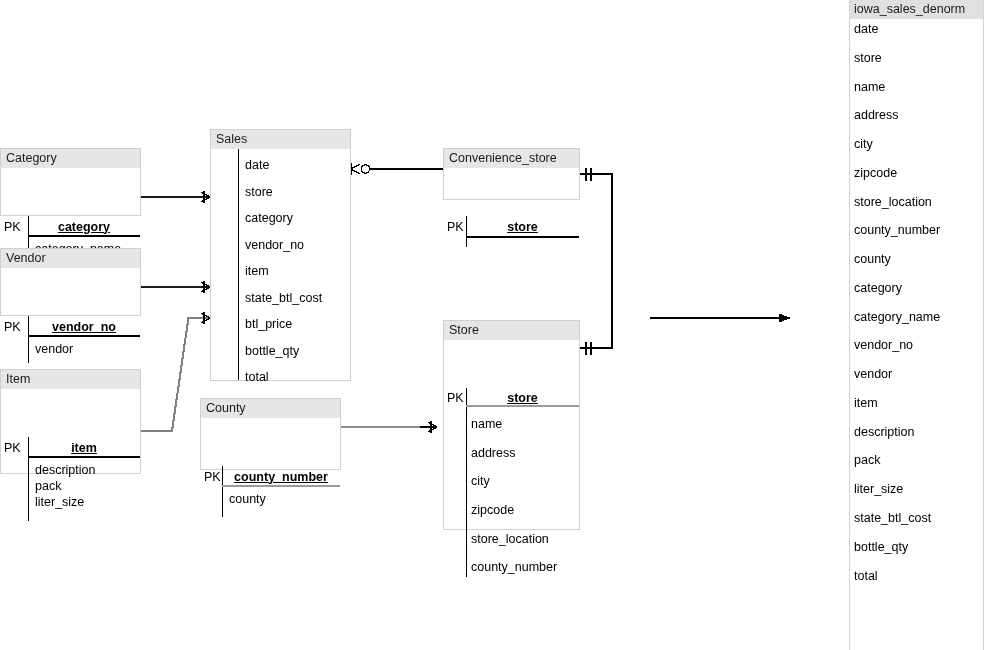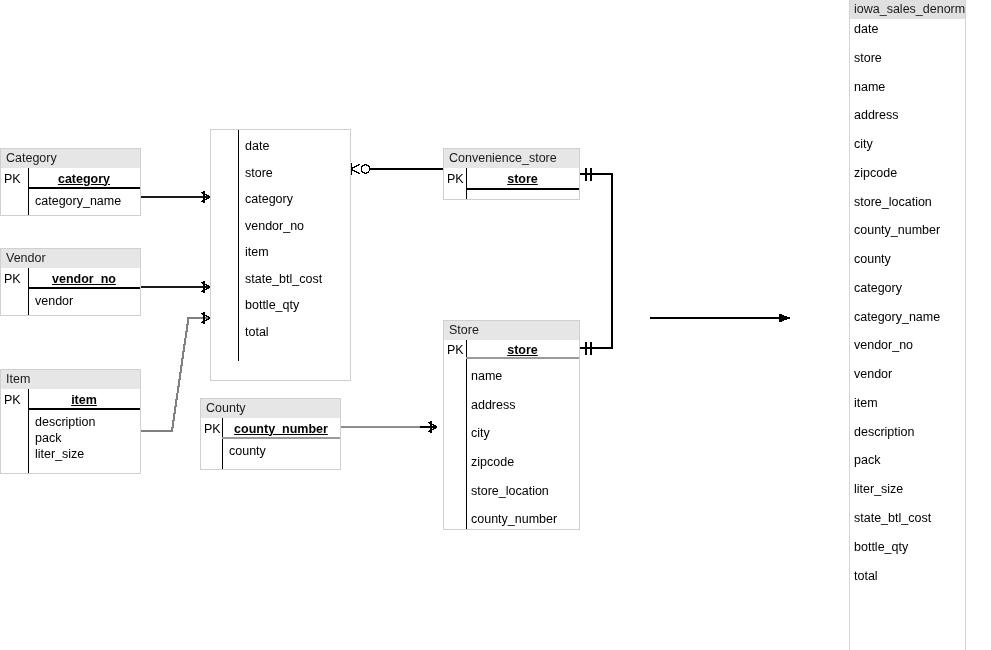--- a/index.html
+++ b/index.html
@@ -52,20 +52,21 @@
     background: #000000;
   }
   .pk-row {
     position: relative;
     box-sizing: border-box;
     height: 21px;
     display: flex;
     align-items: center;
     font-size: 12.5px;
     color: #000000;
+    margin-top: 48px;
   }
   .pk-tag {
     box-sizing: border-box;
     width: 27px;
     padding-left: 3px;
     font-size: 12.5px;
     color: #000000;
   }
   .pk-name {
     box-sizing: border-box;
@@ -109,21 +110,21 @@
     width: 991px;
     height: 650px;
     pointer-events: none;
   }
 
   
   #denorm {
     position: absolute;
     left: 849px;
     top: 0;
-    width: 117px;
+    width: 135px;
     height: 650px;
     box-sizing: border-box;
     border-left: 1px solid #d4d4d4;
     border-right: 1px solid #d4d4d4;
     background: #ffffff;
   }
   #denorm-title {
     box-sizing: border-box;
     height: 19px;
     line-height: 19px;
@@ -233,29 +234,31 @@
       </div>
       <div class="attr-list" style="padding-top:4px;">
         <div class="attr" style="height:16px; line-height:16px;">description</div>
         <div class="attr" style="height:16px; line-height:16px;">pack</div>
         <div class="attr" style="height:16px; line-height:16px;">liter_size</div>
       </div>
     </div>
   </div>
 
   <div class="entity" style="left:210px; top:129px; width:141px; height:252px;">
+    <div class="entity-title">Sales</div>
     <div class="entity-body" style="height:231px;">
       <div class="col-divider"></div>
       <div class="attr-list" style="padding-top:3px;">
         <div class="attr" style="height:26.5px; line-height:26.5px;">date</div>
         <div class="attr" style="height:26.5px; line-height:26.5px;">store</div>
         <div class="attr" style="height:26.5px; line-height:26.5px;">category</div>
         <div class="attr" style="height:26.5px; line-height:26.5px;">vendor_no</div>
         <div class="attr" style="height:26.5px; line-height:26.5px;">item</div>
         <div class="attr" style="height:26.5px; line-height:26.5px;">state_btl_cost</div>
+        <div class="attr" style="height:26.5px; line-height:26.5px;">btl_price</div>
         <div class="attr" style="height:26.5px; line-height:26.5px;">bottle_qty</div>
         <div class="attr" style="height:26.5px; line-height:26.5px;">total</div>
       </div>
     </div>
   </div>
 
   <div class="entity" style="left:200px; top:398px; width:141px; height:72px;">
     <div class="entity-title">County</div>
     <div class="entity-body" style="height:51px;">
       <div class="col-divider" style="left:21px;"></div>

